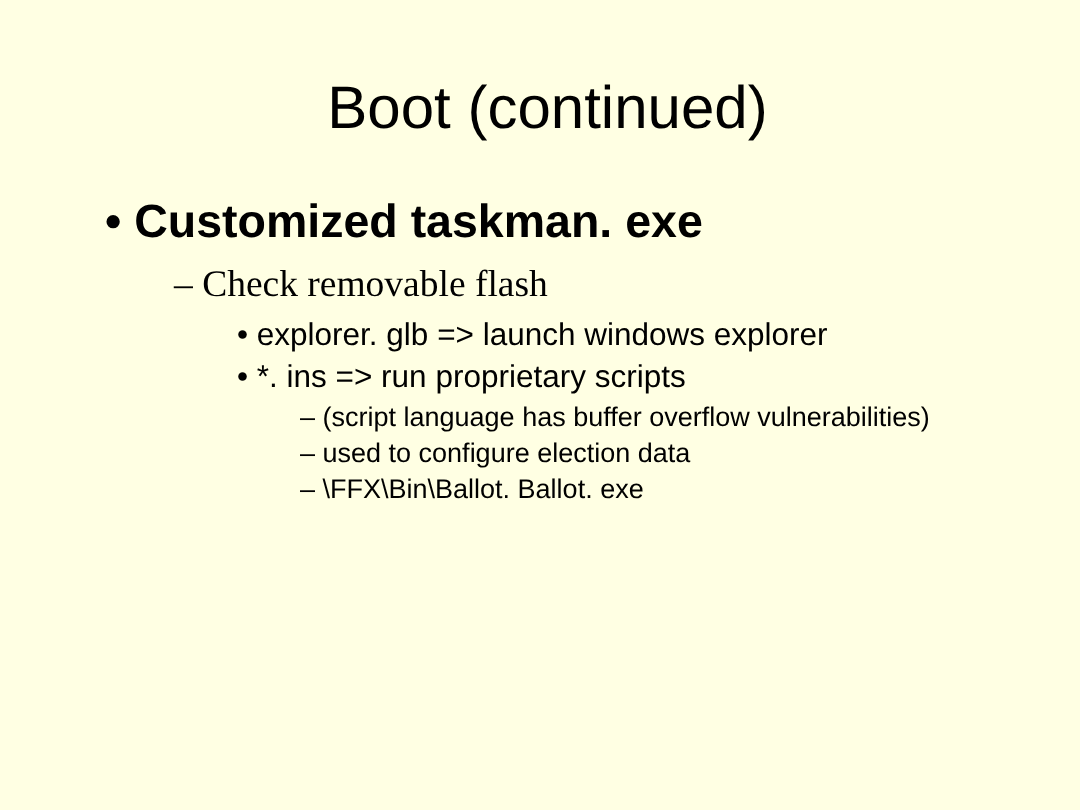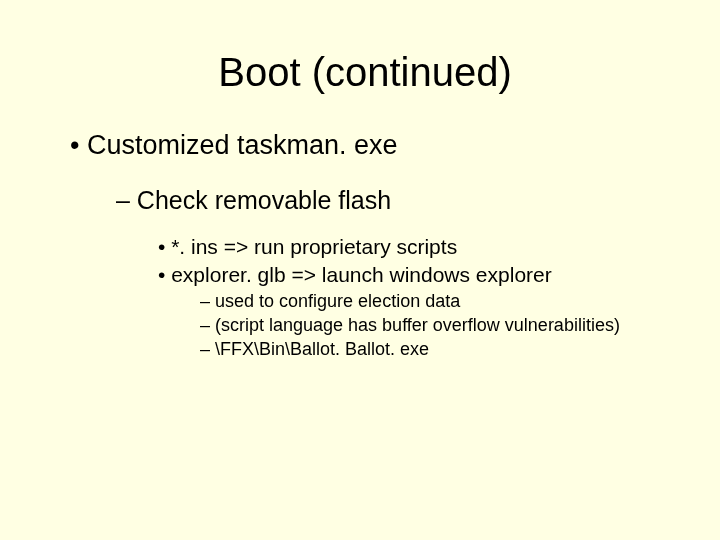--- a/index.html
+++ b/index.html
@@ -18,28 +18,30 @@
     padding: 40px 50px 51px 60px;
   }
   .title {
     text-align: center;
     font-size: 40px;
     font-weight: normal;
     margin-top: 10px;
     margin-bottom: 35px;
   }
   .l1 {
-    font-size: 27px;
+    font-size: 31px;
     margin-left: 10px;
-    margin-bottom: 25px;
+    margin-bottom: 10px;
+    font-weight: bold;
   }
   .l2 {
     font-size: 25px;
     margin-left: 56px;
-    margin-bottom: 20px;
+    margin-bottom: 8px;
+    font-family: Liberation Serif, serif;
   }
   .l3 {
     font-size: 21px;
     margin-left: 98px;
     margin-bottom: 4px;
   }
   .l4 {
     font-size: 18px;
     margin-left: 140px;
     margin-bottom: 3px;
@@ -52,18 +54,18 @@
   }
 </style>
 </head>
 <body>
 
 <div class="slide">
   <div class="title">Boot (continued)</div>
 
   <div class="l1 bullet-round">Customized taskman. exe</div>
   <div class="l2 bullet-dash">Check removable flash</div>
+  <div class="l3 bullet-round">explorer. glb =&gt; launch windows explorer</div>
   <div class="l3 bullet-round">*. ins =&gt; run proprietary scripts</div>
-  <div class="l3 bullet-round">explorer. glb =&gt; launch windows explorer</div>
+  <div class="l4 bullet-dash">(script language has buffer overflow vulnerabilities)</div>
   <div class="l4 bullet-dash">used to configure election data</div>
-  <div class="l4 bullet-dash">(script language has buffer overflow vulnerabilities)</div>
   <div class="l4 bullet-dash">\FFX\Bin\Ballot. Ballot. exe</div>
 </div>
 
 </body></html>

